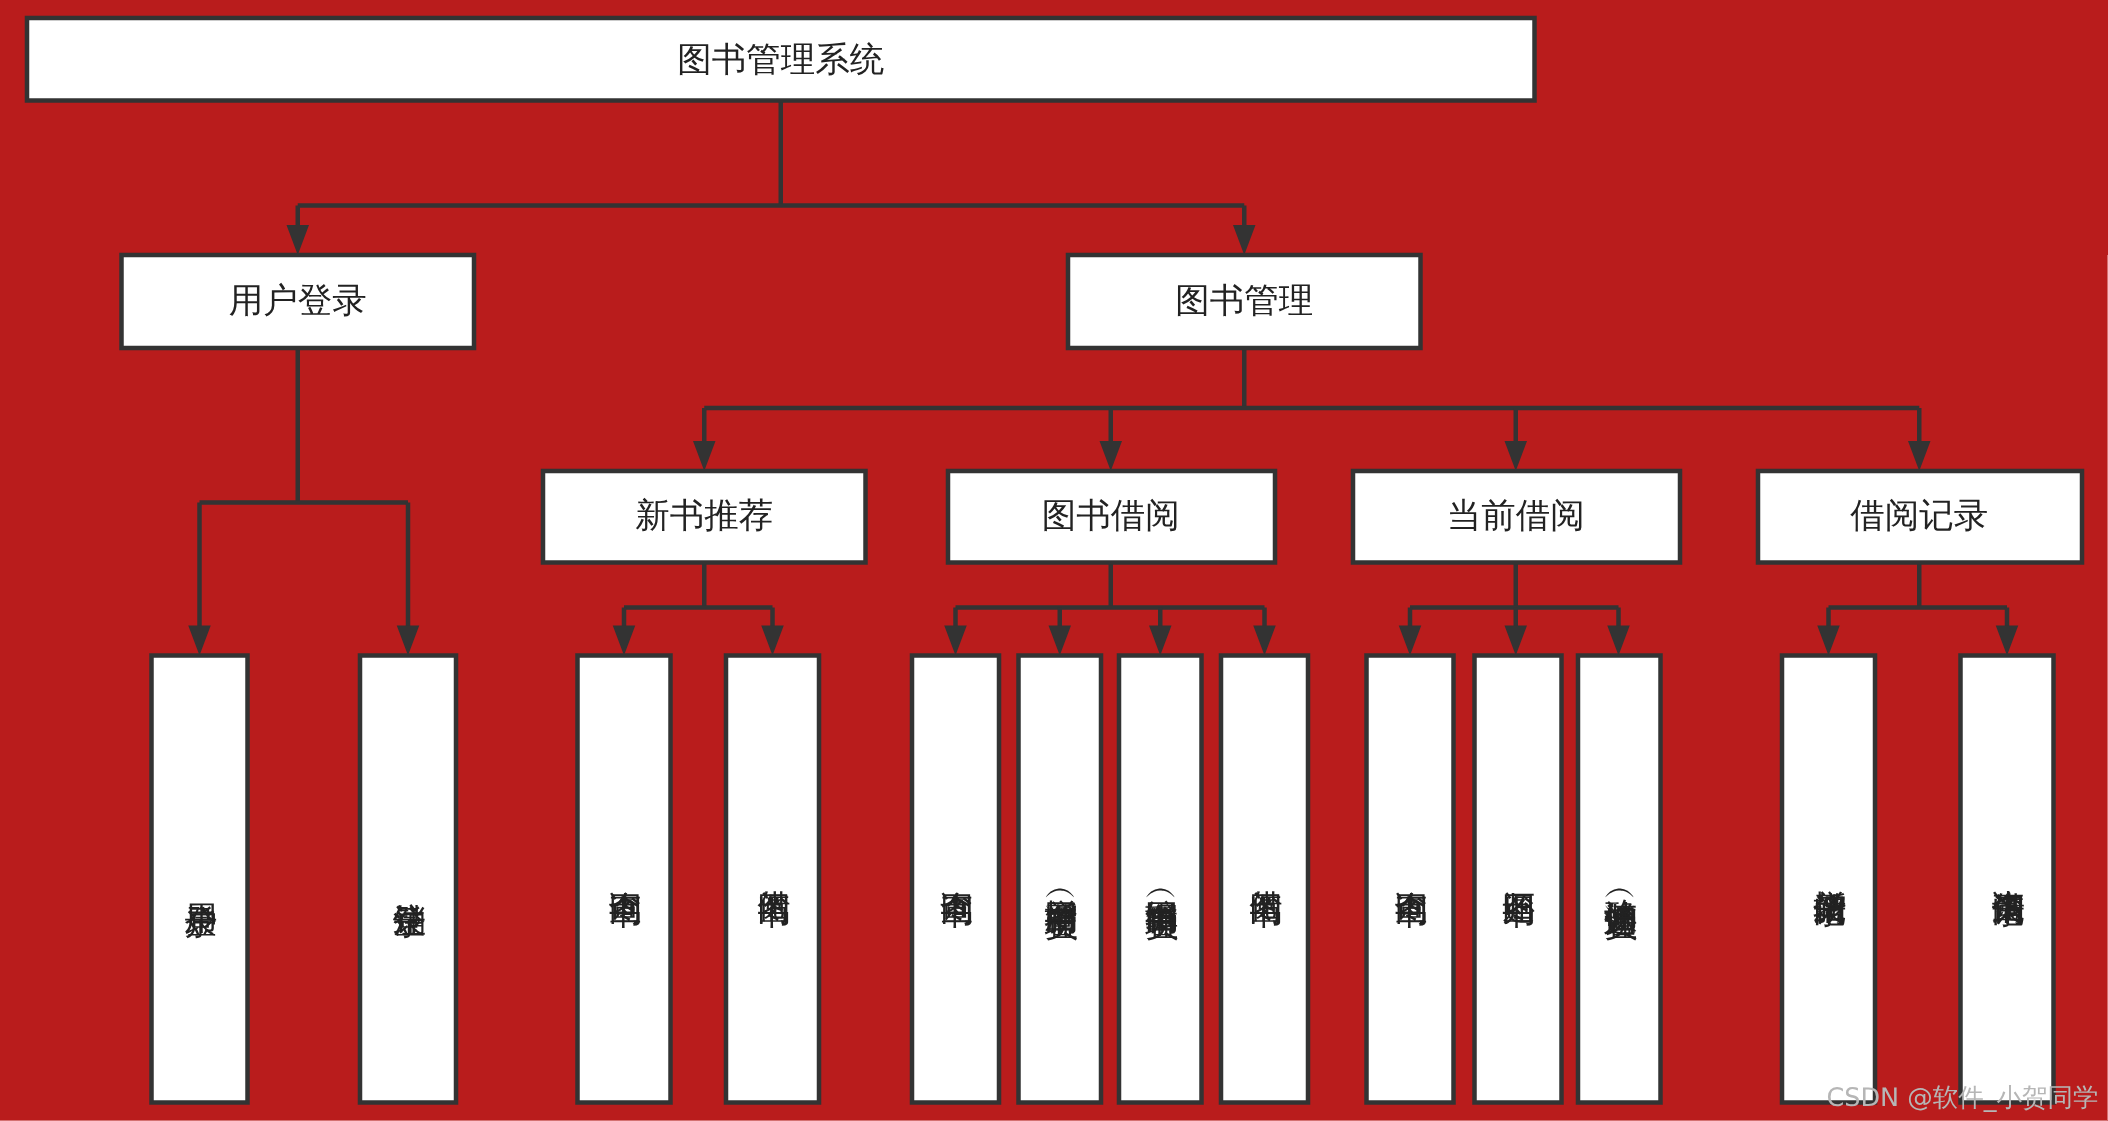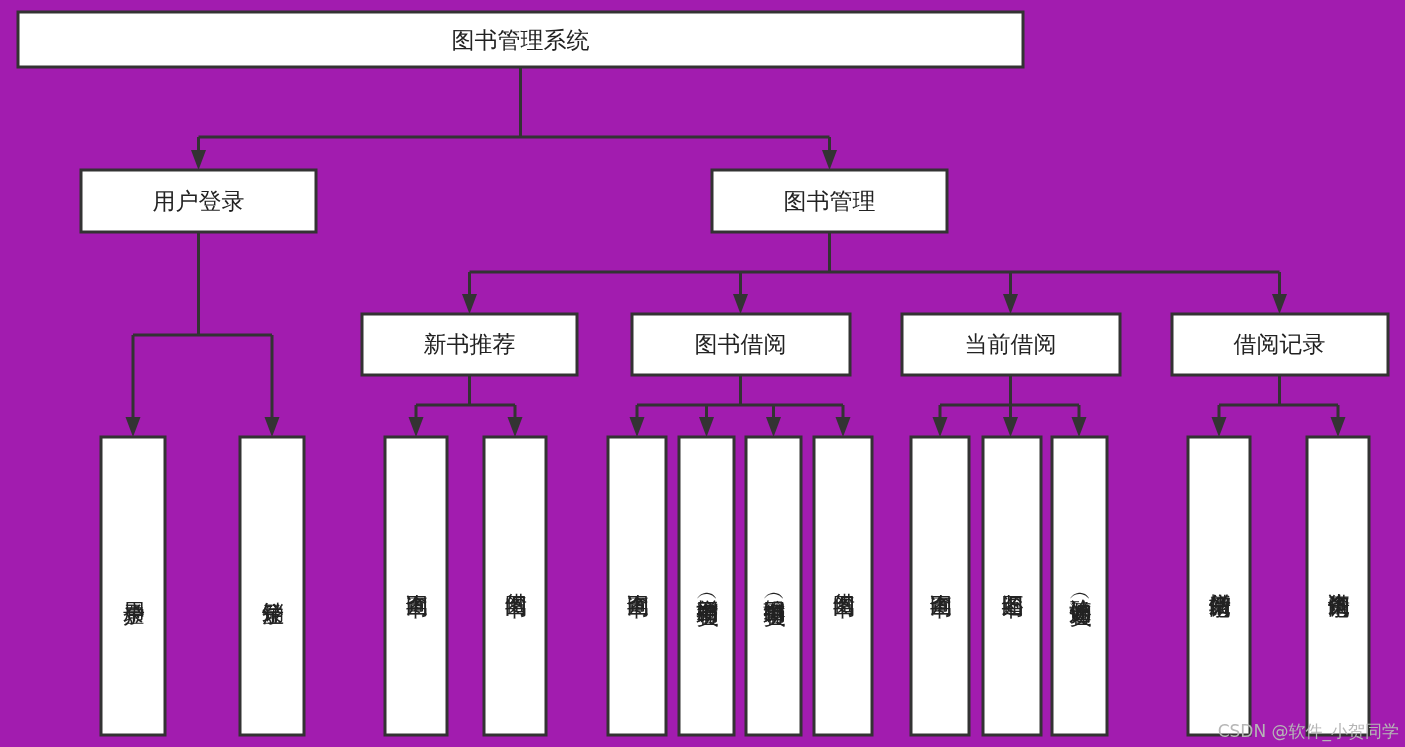--- a/index.html
+++ b/index.html
@@ -1,20 +1,20 @@
 <!DOCTYPE html>
 <html><head>
 <meta charset="utf-8">
 <style>
   html,body{margin:0;padding:0;background:#ffffff;}
   body{
     width:1405px;height:747px;overflow:hidden;
     font-family:"DejaVu Sans","Liberation Sans",sans-serif;
   }
-  #stage{position:relative;width:1405px;height:747px;background:#a21caf;}
+  #stage{position:relative;width:1405px;height:747px;background:#b91c1c;}
   svg#diagram{position:absolute;left:0;top:0;width:1405px;height:747px;}
   .node-rect{fill:#ffffff;stroke:#333333;stroke-width:3;}
   .link{stroke:#333333;stroke-width:3;fill:none;}
   .arrow-head{fill:#333333;stroke:none;}
   .node-label{
     fill:#222222;
     font-family:"DejaVu Sans","Liberation Sans",sans-serif;
     text-anchor:middle;
     dominant-baseline:middle;
   }

